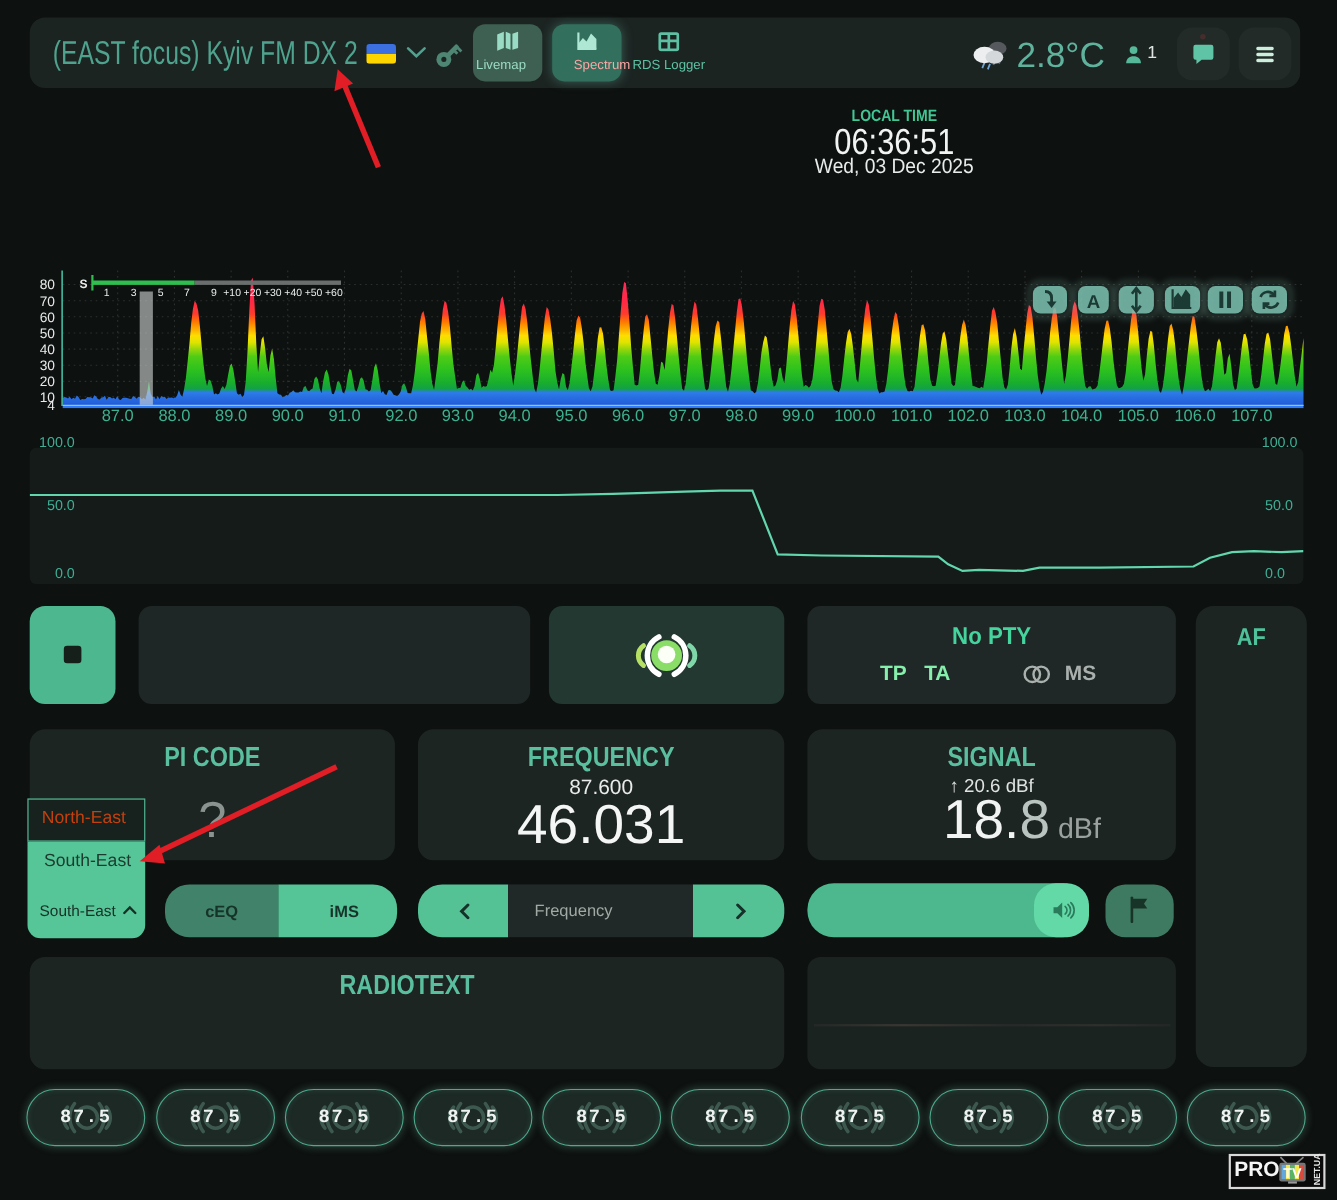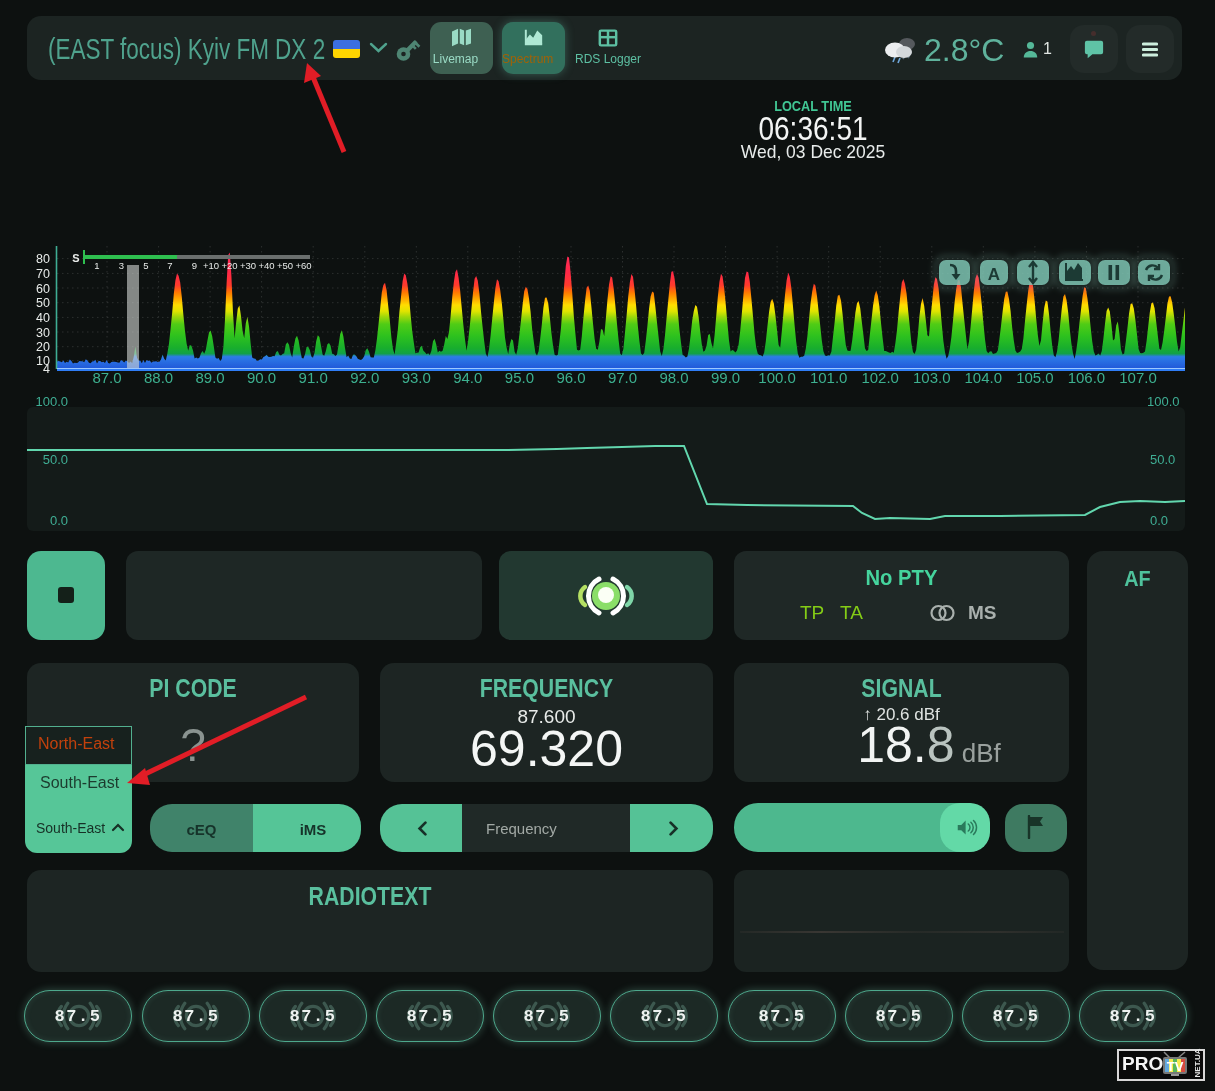--- a/index.html
+++ b/index.html
@@ -39,21 +39,21 @@
 <svg class="abs" style="left:451px;top:28px;" width="21" height="19" viewBox="0 0 24 22">
     <path fill="#9adbc5" d="M1 4 L8 1 L8 18 L1 21 Z M10 1 L15 3 L15 20 L10 18 Z M17 3 L23 1 L23 18 L17 20 Z"></path>
   </svg>
 <div class="abs" style="left:432px;top:52px;width:47px;text-align:center;font-size:12px;color:#9adbc5;">Livemap</div>
 
 <div class="abs" style="left:502px;top:22px;width:63px;height:52px;background:#32705d;border-radius:11px;box-shadow:0 0 10px rgba(110,200,175,0.35);"></div>
 <svg class="abs" style="left:524px;top:28px;" width="20" height="18" viewBox="0 0 24 22">
     <path fill="#aee8d4" d="M2 20 L2 14 L7 8 L11 12 L16 3 L22 9 L22 20 Z"></path>
     <path d="M2 2 L2 20 L22 20" stroke="#aee8d4" stroke-width="2.4" fill="none"></path>
   </svg>
-<div class="abs" style="left:502px;top:52px;width:71px;text-align:left;font-size:12px;color:#a16207;">Spectrum</div>
+<div class="abs" style="left:502px;top:52px;width:71px;text-align:right;font-size:12px;color:#fca5a5;">Spectrum</div>
 
 <svg class="abs" style="left:598px;top:29px;" width="20" height="18" viewBox="0 0 24 22">
     <g fill="none" stroke="#5dc0a3" stroke-width="3">
       <rect x="2" y="2" width="20" height="18" rx="1.5"></rect>
       <line x1="2" y1="10" x2="22" y2="10"></line>
       <line x1="12" y1="2" x2="12" y2="20"></line>
     </g>
   </svg>
 <div class="abs" style="left:570px;top:52px;width:76px;text-align:center;font-size:12px;color:#5dc0a3;">RDS Logger</div>
 
@@ -239,37 +239,37 @@
 <svg class="abs" style="left:576px;top:566px;" width="60" height="60" viewBox="0 0 60 60">
   <path d="M9 21 A11 11 0 0 0 9 39" stroke="#b5e063" stroke-width="4.5" fill="none" stroke-linecap="round"></path>
   <path d="M51 21 A11 11 0 0 1 51 39" stroke="#7fd6a8" stroke-width="4.5" fill="none" stroke-linecap="round"></path>
   <path d="M23 13 A19 19 0 0 0 23 47" stroke="#ffffff" stroke-width="5" fill="none" stroke-linecap="round"></path>
   <path d="M37 13 A19 19 0 0 1 37 47" stroke="#ffffff" stroke-width="5" fill="none" stroke-linecap="round"></path>
   <circle cx="30" cy="30" r="14" fill="#8ade68"></circle>
   <circle cx="30" cy="29" r="8" fill="#fbfff5"></circle>
 </svg>
 <div class="panel" style="left:734px;top:551px;width:335px;height:89px;background:#1f2826;border-radius:12px;"></div>
 <div class="abs" style="left:734px;top:565px;width:335px;text-align:center;font-size:22px;font-weight:bold;color:#45d49d;transform:scaleX(0.92);">No PTY</div>
-<div class="abs" style="left:800px;top:602px;font-size:19px;font-weight:normal;color:#84cc16;">TP&nbsp;&nbsp;&nbsp;TA</div>
+<div class="abs" style="left:800px;top:602px;font-size:19px;font-weight:bold;color:#86efac;">TP&nbsp;&nbsp;&nbsp;TA</div>
 <svg class="abs" style="left:929px;top:604px;" width="27" height="18" viewBox="0 0 27 18">
     <circle cx="9.5" cy="9" r="7" fill="none" stroke="#a9b0ad" stroke-width="2.2"></circle>
     <circle cx="17.5" cy="9" r="7" fill="none" stroke="#a9b0ad" stroke-width="2.2"></circle>
   </svg>
 <div class="abs" style="left:968px;top:602px;font-size:19px;font-weight:bold;color:#a9b0ad;">MS</div>
 
 <div class="panel" style="left:1087px;top:551px;width:101px;height:419px;border-radius:16px;"></div>
 <div class="abs" style="left:1087px;top:566px;width:101px;text-align:center;font-size:22px;font-weight:bold;color:#4fc29c;transform:scaleX(0.9);">AF</div>
 
 <div class="panel" style="left:27px;top:663px;width:332px;height:119px;"></div>
 <div class="abs" style="left:27px;top:674px;width:332px;text-align:center;font-size:25px;font-weight:bold;color:#5abf9e;transform:scaleX(0.85);">PI CODE</div>
 <div class="abs" style="left:27px;top:718px;width:332px;text-align:center;font-size:46px;color:#8a9390;">?</div>
 <div class="panel" style="left:380px;top:663px;width:333px;height:119px;"></div>
 <div class="abs" style="left:380px;top:674px;width:333px;text-align:center;font-size:25px;font-weight:bold;color:#5abf9e;transform:scaleX(0.85);">FREQUENCY</div>
 <div class="abs" style="left:380px;top:706px;width:333px;text-align:center;font-size:19px;color:#e8ebe9;">87.600</div>
-<div class="abs" style="left:380px;top:720px;width:333px;text-align:center;font-size:50px;color:#f4f6f5;">69.320</div>
+<div class="abs" style="left:380px;top:720px;width:333px;text-align:center;font-size:50px;color:#f4f6f5;">46.031</div>
 <div class="panel" style="left:734px;top:663px;width:335px;height:119px;"></div>
 <div class="abs" style="left:734px;top:674px;width:335px;text-align:center;font-size:25px;font-weight:bold;color:#5abf9e;transform:scaleX(0.85);">SIGNAL</div>
 <div class="abs" style="left:734px;top:705px;width:335px;text-align:center;font-size:17px;color:#dfe3e1;"><b>↑</b> 20.6 dBf</div>
 <div class="abs" style="left:734px;top:716px;width:390px;text-align:center;font-size:50px;color:#f2f4f3;">18.<span style="color:#b9c3bf;">8</span><span style="font-size:26px;color:#9aa19e;"> dBf</span></div>
 
 <div class="abs" style="left:150px;top:804px;width:103px;height:48px;background:#40836a;border-radius:22px 0 0 22px;"></div>
 <div class="abs" style="left:253px;top:804px;width:108px;height:48px;background:#55c597;border-radius:0 22px 22px 0;"></div>
 <div class="abs" style="left:150px;top:821px;width:103px;text-align:center;font-size:15px;font-weight:bold;color:#16332a;">cEQ</div>
 <div class="abs" style="left:253px;top:821px;width:96px;text-align:center;font-size:15px;font-weight:bold;color:#16332a;padding-left:24px;">iMS</div>
 

